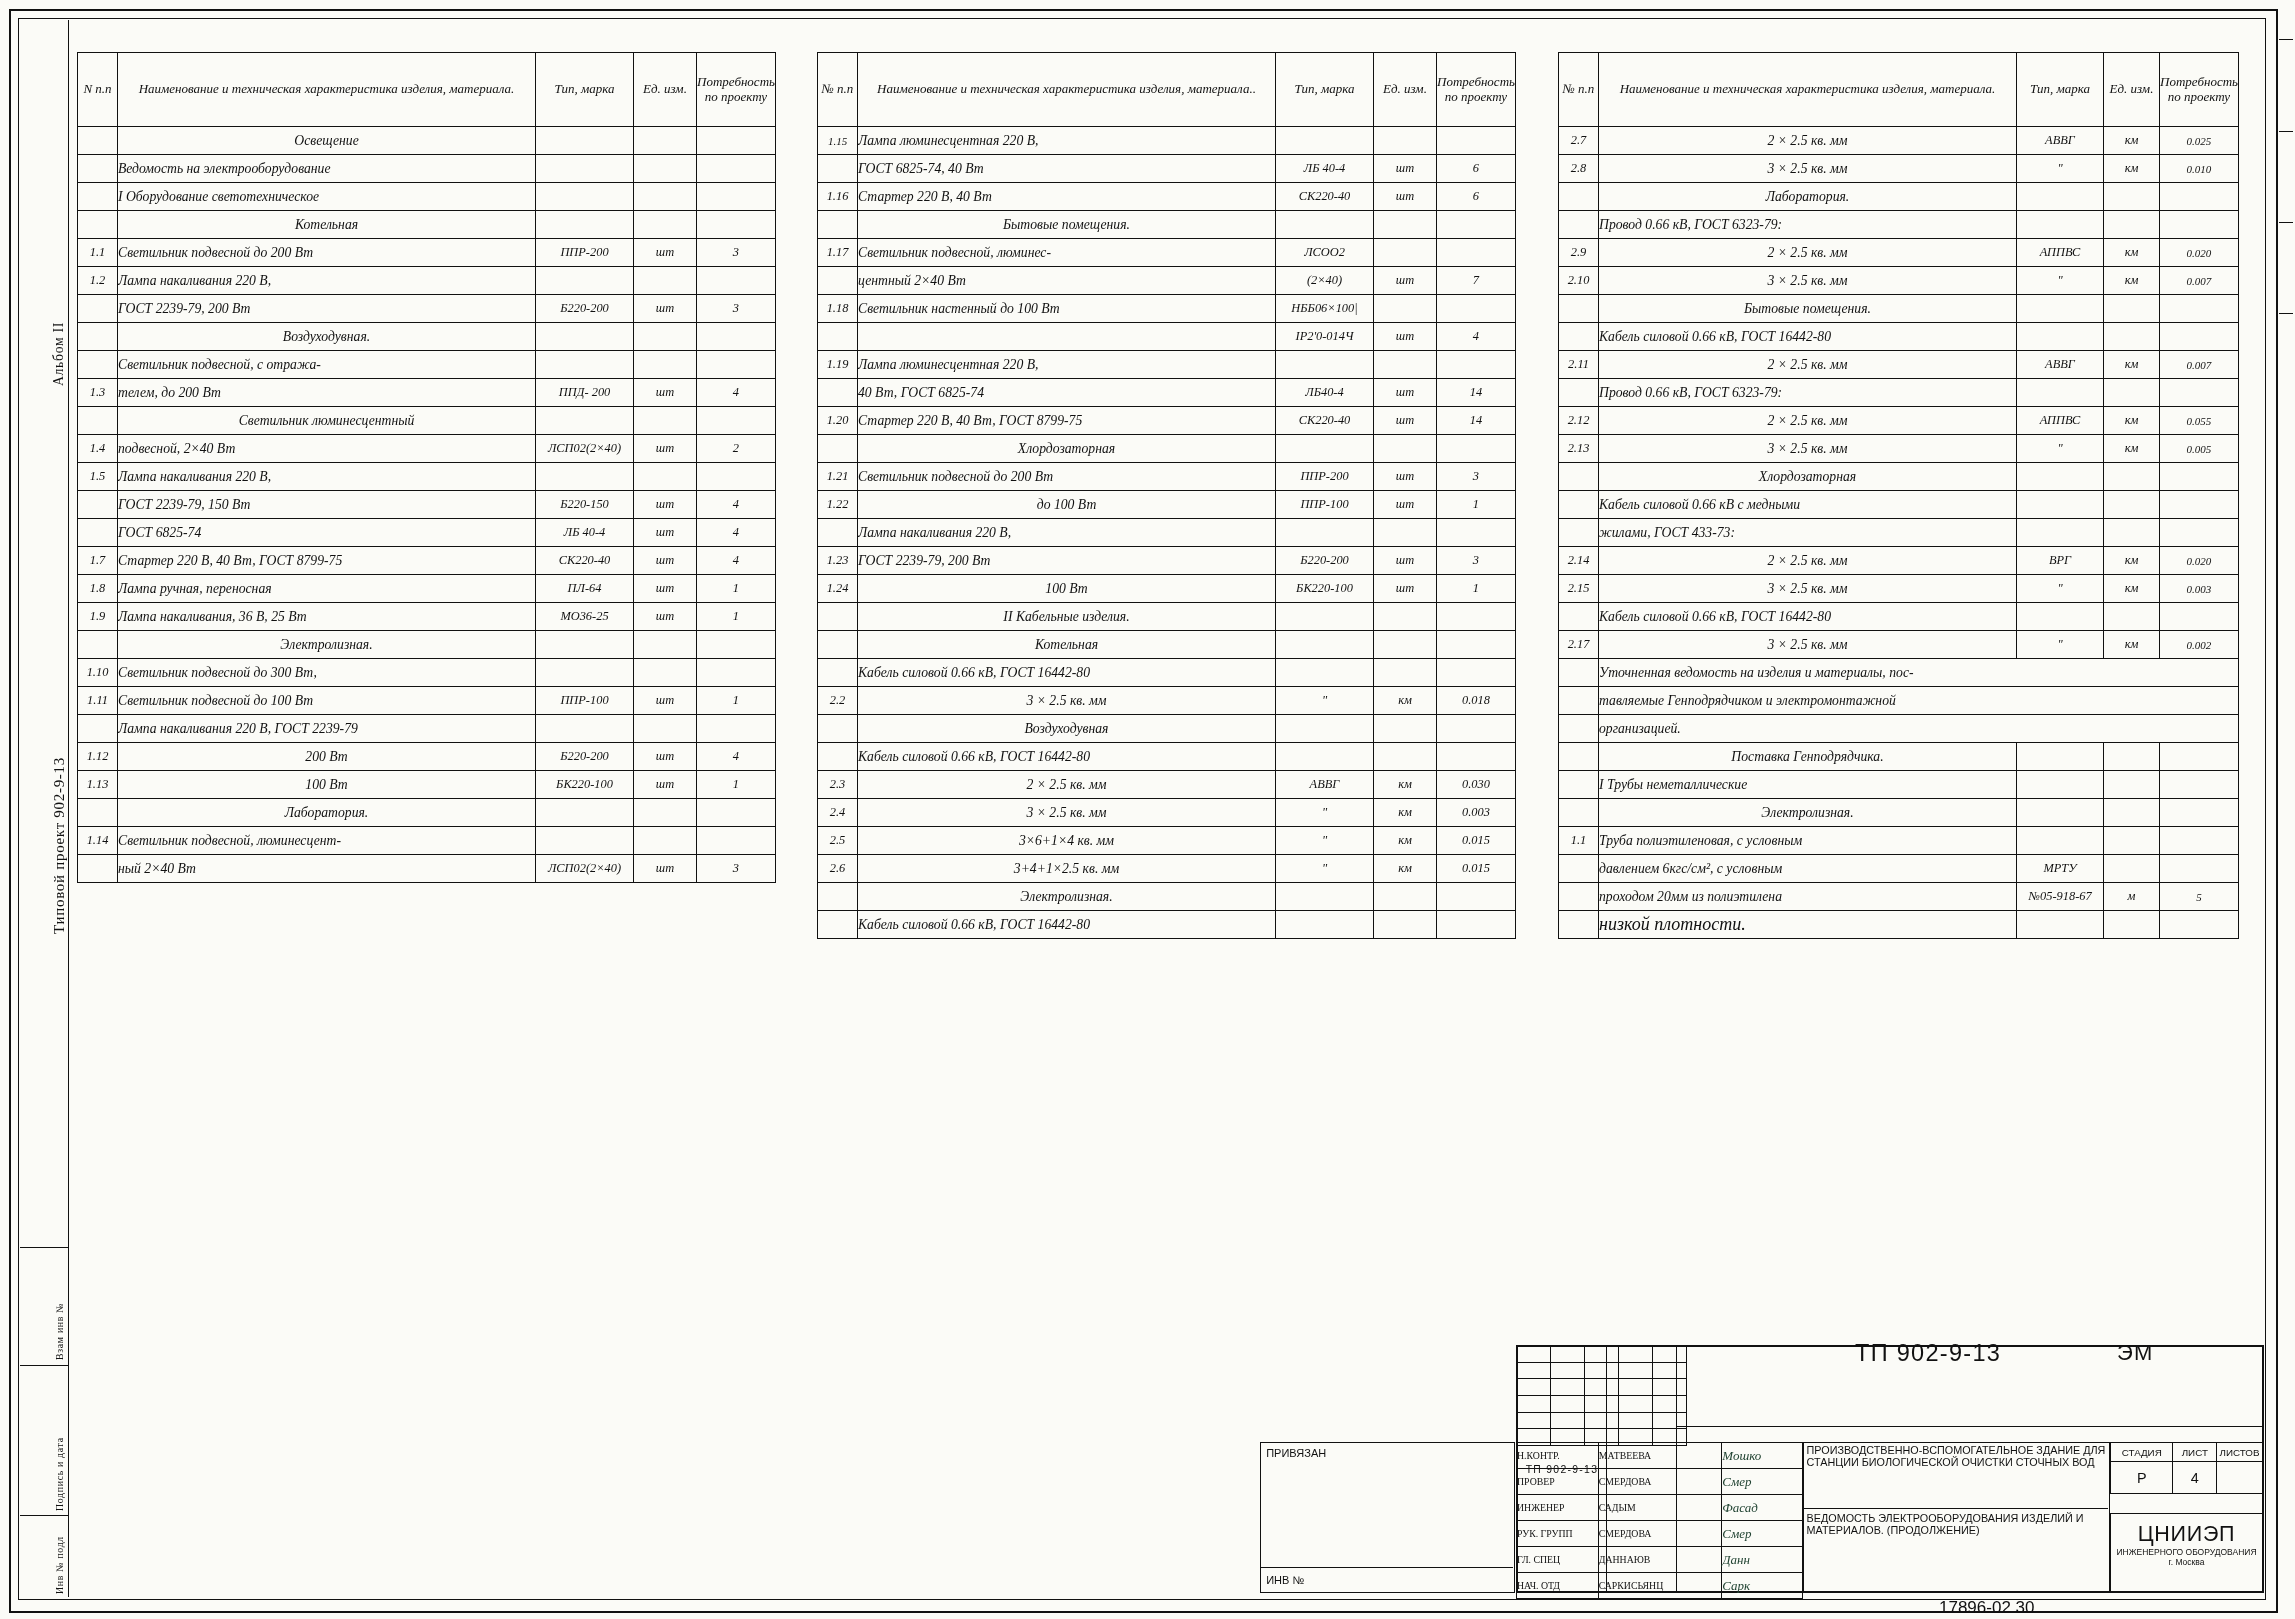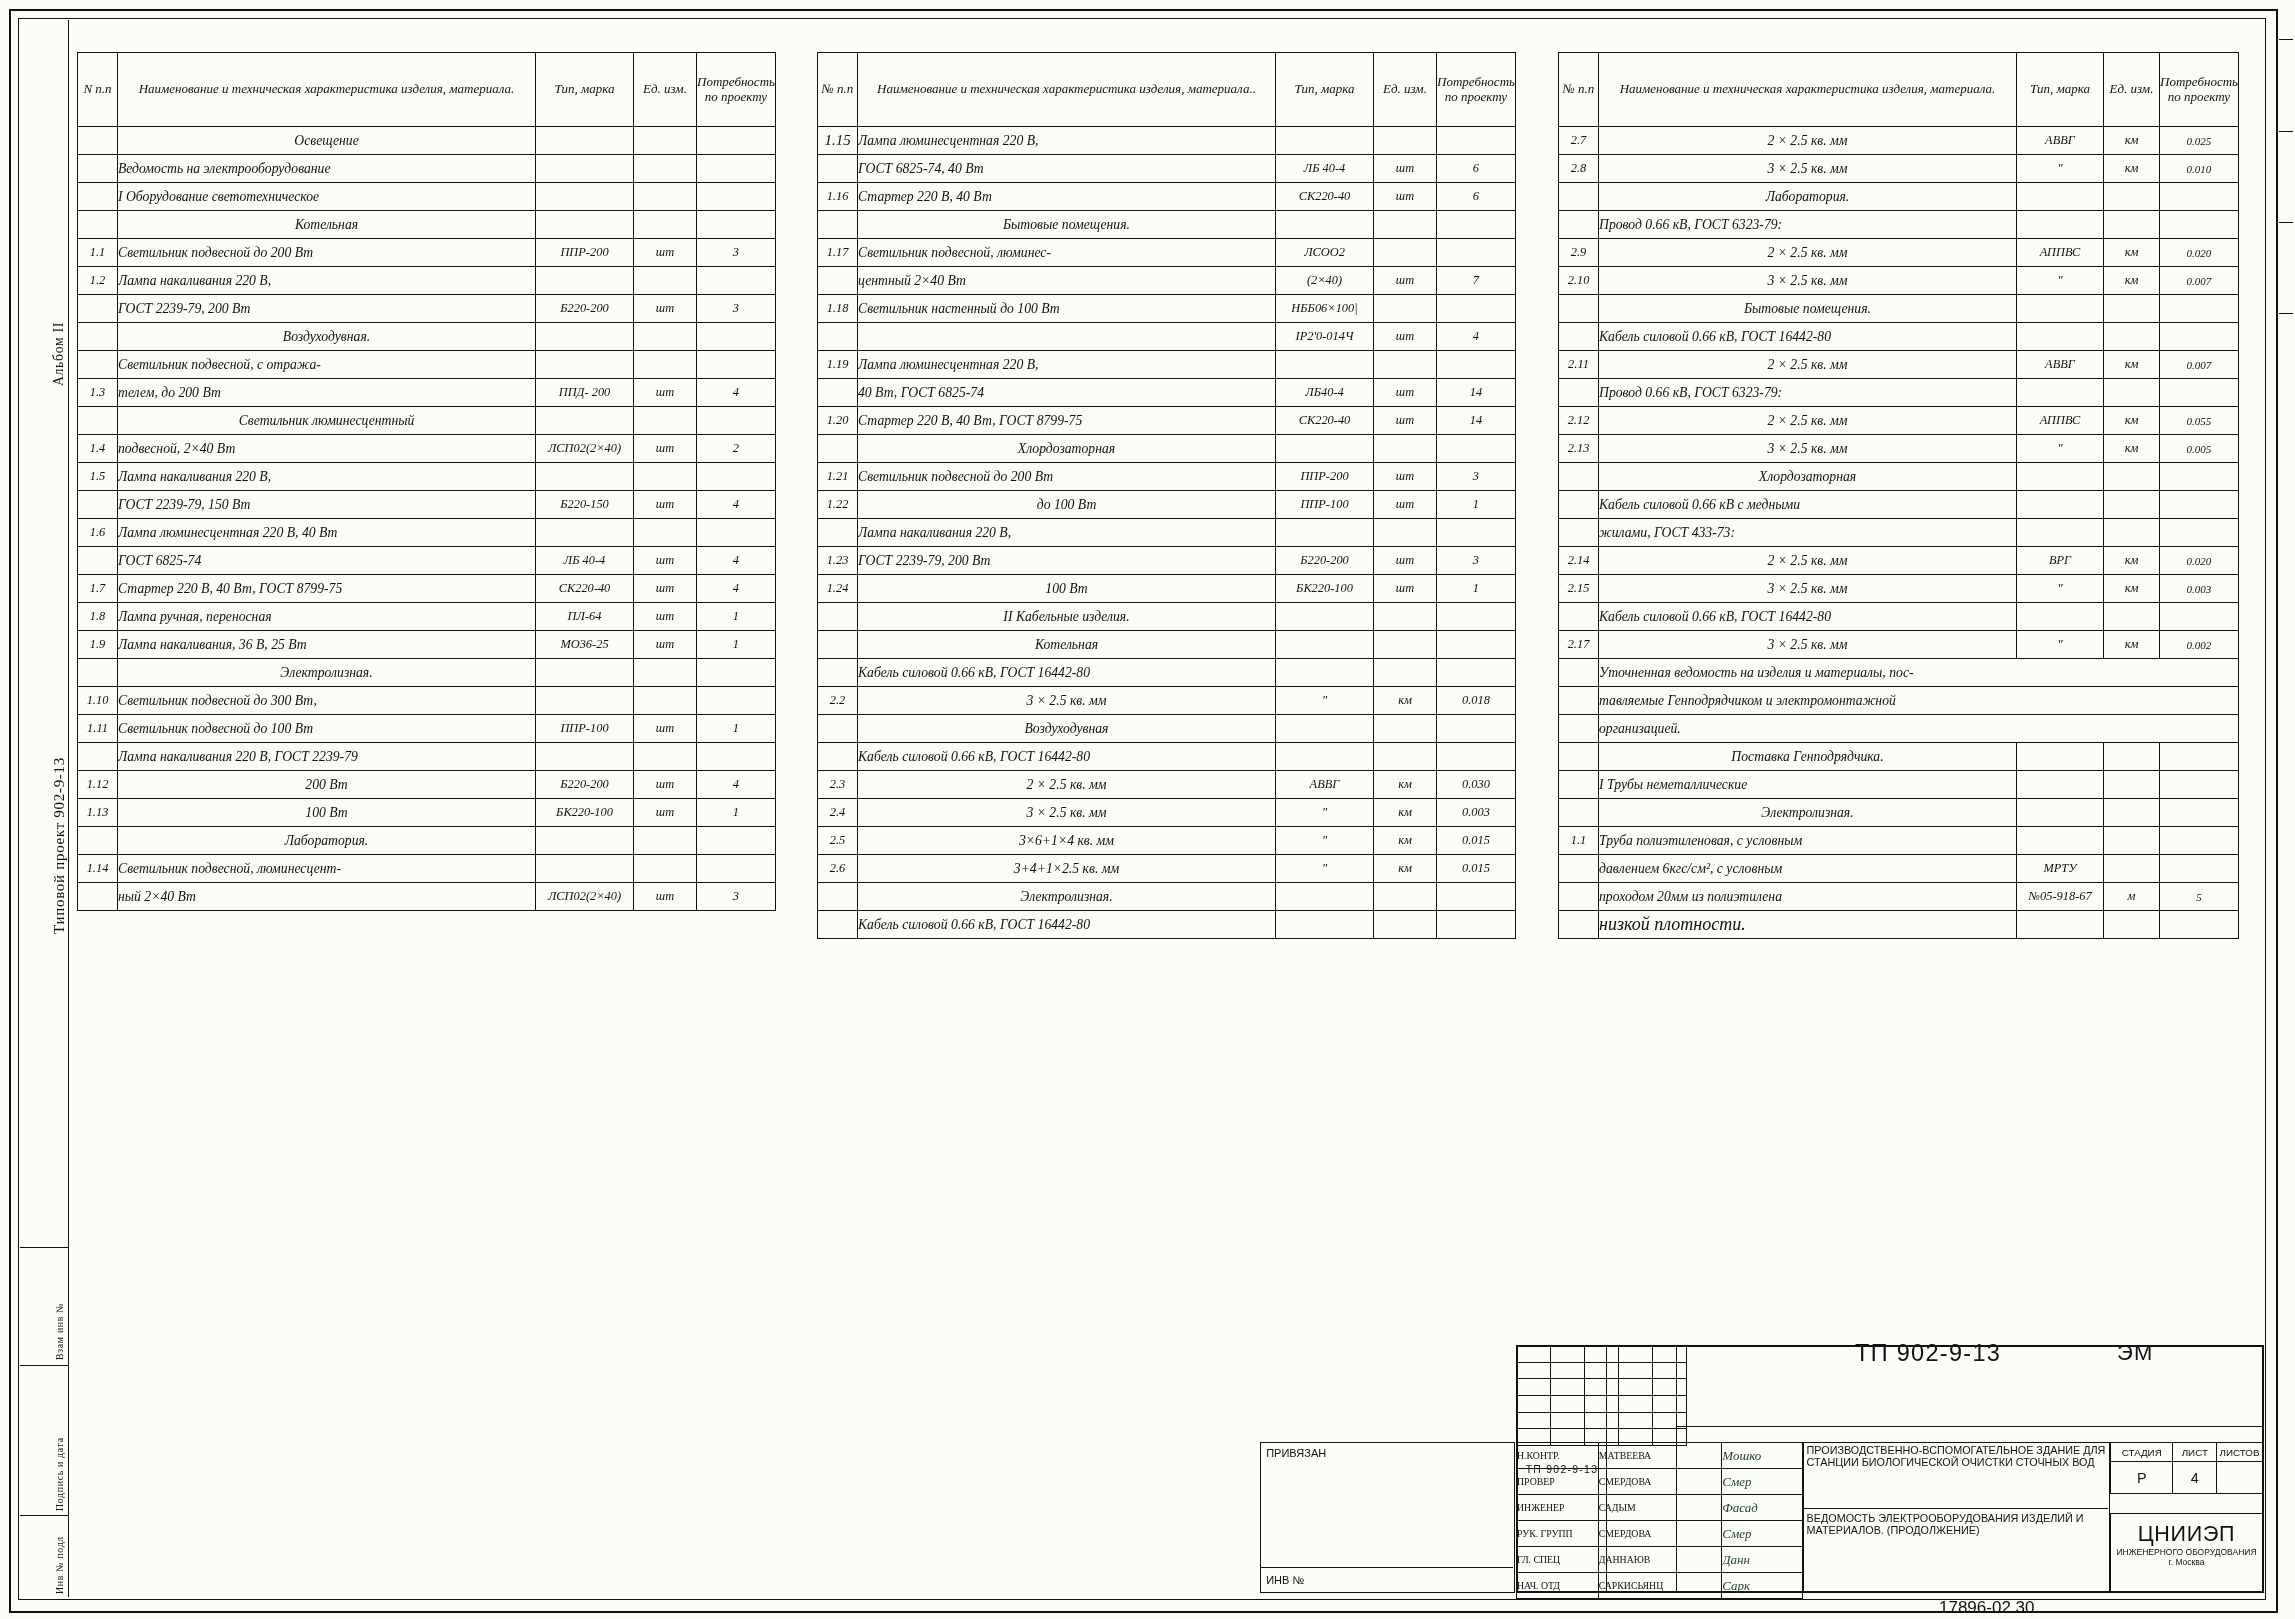--- a/index.html
+++ b/index.html
@@ -164,27 +164,20 @@
           <td class="c it" style="font-size: 12.4px;"></td>
         </tr>
         <tr class="row">
           <td class="c it" style="font-size: 12.4px;"></td>
           <td class="l it" style="font-size: 13.7px;">ГОСТ 2239-79,  150 Вт</td>
           <td class="c it" style="font-size: 12.4px;">Б220-150</td>
           <td class="c it" style="font-size: 12.4px;">шт</td>
           <td class="c it" style="font-size: 12.4px;">4</td>
         </tr>
         <tr class="row">
-          <td class="c it" style="font-size: 12.4px;">1.6</td>
-          <td class="l it" style="font-size: 13.7px;">Лампа люминесцентная 220 В, 40 Вт</td>
-          <td class="c it" style="font-size: 12.4px;"></td>
-          <td class="c it" style="font-size: 12.4px;"></td>
-          <td class="c it" style="font-size: 12.4px;"></td>
-        </tr>
-        <tr class="row">
           <td class="c it" style="font-size: 12.4px;"></td>
           <td class="l it" style="font-size: 13.7px;">ГОСТ 6825-74</td>
           <td class="c it" style="font-size: 12.4px;">ЛБ 40-4</td>
           <td class="c it" style="font-size: 12.4px;">шт</td>
           <td class="c it" style="font-size: 12.4px;">4</td>
         </tr>
         <tr class="row">
           <td class="c it" style="font-size: 12.4px;">1.7</td>
           <td class="l it" style="font-size: 13.7px;">Стартер 220 В, 40 Вт, ГОСТ 8799-75</td>
           <td class="c it" style="font-size: 12.4px;">СК220-40</td>
@@ -281,21 +274,21 @@
       </colgroup>
     <tbody>
       <tr class="hdr">
         <td style="height:73px">№ п.п</td>
         <td>Наименование и техническая характеристика изделия, материала..</td>
         <td>Тип, марка</td>
         <td>Ед. изм.</td>
         <td class="small">Потребность по проекту</td>
       </tr>
     <tr class="row">
-          <td class="c it" style="font-size: 15px;">1.15</td>
+          <td class="c it" style="font-size: 11px;">1.15</td>
           <td class="l it" style="font-size: 13.7px;">Лампа люминесцентная  220 В,</td>
           <td class="c it" style="font-size: 12.4px;"></td>
           <td class="c it" style="font-size: 12.4px;"></td>
           <td class="c it" style="font-size: 12.4px;"></td>
         </tr>
         <tr class="row">
           <td class="c it" style="font-size: 12.4px;"></td>
           <td class="l it" style="font-size: 13.7px;">ГОСТ 6825-74,   40 Вт</td>
           <td class="c it" style="font-size: 12.4px;">ЛБ 40-4</td>
           <td class="c it" style="font-size: 12.4px;">шт</td>

